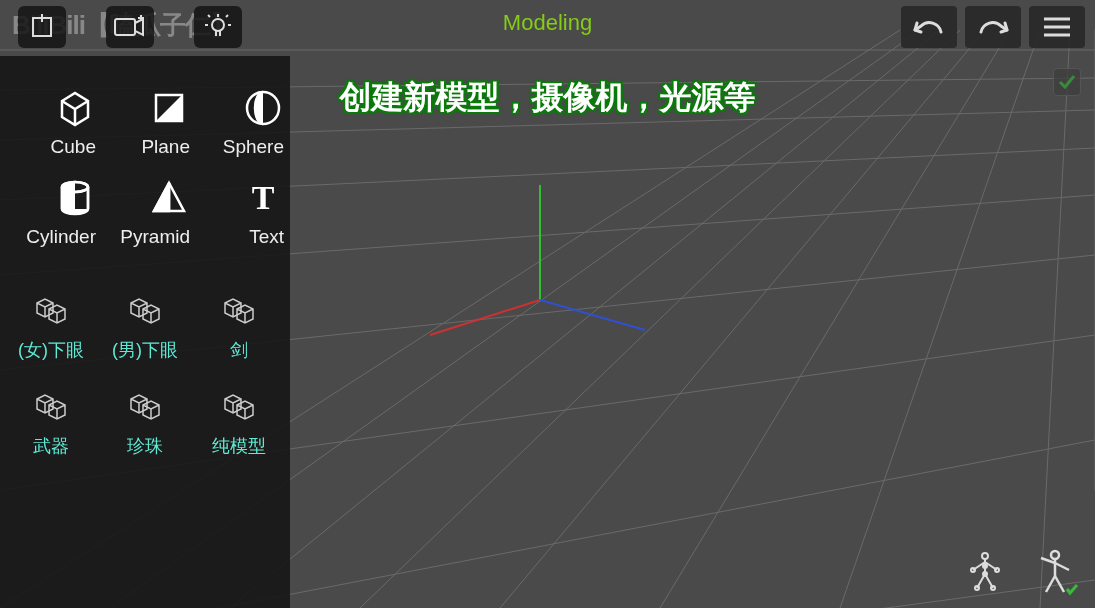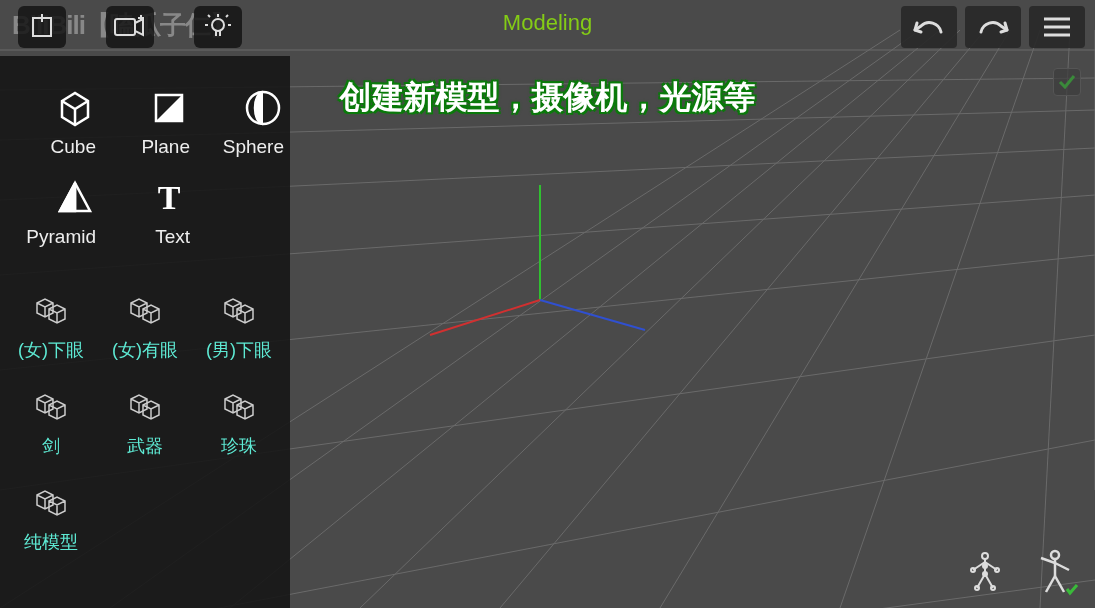--- a/index.html
+++ b/index.html
@@ -299,20 +299,34 @@
         <svg width="42" height="42" viewBox="0 0 42 42" fill="none" stroke="#fff" stroke-width="2.5">
           <circle cx="21" cy="21" r="16"></circle>
           <path d="M21 5 A 8 16 0 0 0 21 37" fill="#fff"></path>
         </svg>
       </div>
       <span class="shape-label">Sphere</span>
     </div>
     <div class="shape-item">
       <div class="shape-icon">
         <svg width="42" height="42" viewBox="0 0 42 42" fill="none" stroke="#fff" stroke-width="2.5">
+          <ellipse cx="21" cy="10" rx="13" ry="5"></ellipse>
+          <path d="M8 10 L8 32 A 13 5 0 0 0 34 32 L34 10"></path>
+          <path d="M8 32 A 13 5 0 0 0 34 32" fill="#fff" stroke="none"></path>
+          <path d="M21 5 A 13 5 0 0 0 8 10 L8 32 A 13 5 0 0 0 21 37 Z" fill="#fff" stroke="none"></path>
+          <ellipse cx="21" cy="10" rx="13" ry="5" fill="none" stroke="#fff"></ellipse>
+          <line x1="8" y1="10" x2="8" y2="32" stroke="#fff"></line>
+          <line x1="34" y1="10" x2="34" y2="32" stroke="#fff"></line>
+        </svg>
+      </div>
+      <span class="shape-label">Cylinder</span>
+    </div>
+    <div class="shape-item">
+      <div class="shape-icon">
+        <svg width="42" height="42" viewBox="0 0 42 42" fill="none" stroke="#fff" stroke-width="2.5">
           <path d="M21 6 L6 34 L36 34 Z"></path>
           <path d="M21 6 L21 34"></path>
           <path d="M21 6 L6 34 L21 34 Z" fill="#fff"></path>
         </svg>
       </div>
       <span class="shape-label">Pyramid</span>
     </div>
     <div class="shape-item">
       <div class="shape-icon">
         <svg width="42" height="42" viewBox="0 0 42 42">
@@ -325,29 +339,20 @@
 
   <div class="preset-grid">
     <div class="preset-item">
       <div class="shape-icon">
         <svg width="40" height="34" viewBox="0 0 40 34" fill="none" stroke="#ccc" stroke-width="1.5">
             <path d="M6 10 L14 6 L22 10 L22 20 L14 24 L6 20 Z M6 10 L14 14 L22 10 M14 14 L14 24"></path>
             <path d="M18 16 L26 12 L34 16 L34 26 L26 30 L18 26 Z M18 16 L26 20 L34 16 M26 20 L26 30"></path>
           </svg>
       </div>
       <span class="preset-label">(女)下眼</span>
-    </div>
-    <div class="preset-item">
-      <div class="shape-icon">
-        <svg width="40" height="34" viewBox="0 0 40 34" fill="none" stroke="#ccc" stroke-width="1.5">
-            <path d="M6 10 L14 6 L22 10 L22 20 L14 24 L6 20 Z M6 10 L14 14 L22 10 M14 14 L14 24"></path>
-            <path d="M18 16 L26 12 L34 16 L34 26 L26 30 L18 26 Z M18 16 L26 20 L34 16 M26 20 L26 30"></path>
-          </svg>
-      </div>
-      <span class="preset-label">(女)有眼</span>
     </div>
     <div class="preset-item">
       <div class="shape-icon">
         <svg width="40" height="34" viewBox="0 0 40 34" fill="none" stroke="#ccc" stroke-width="1.5">
             <path d="M6 10 L14 6 L22 10 L22 20 L14 24 L6 20 Z M6 10 L14 14 L22 10 M14 14 L14 24"></path>
             <path d="M18 16 L26 12 L34 16 L34 26 L26 30 L18 26 Z M18 16 L26 20 L34 16 M26 20 L26 30"></path>
           </svg>
       </div>
       <span class="preset-label">(男)下眼</span>
     </div>

